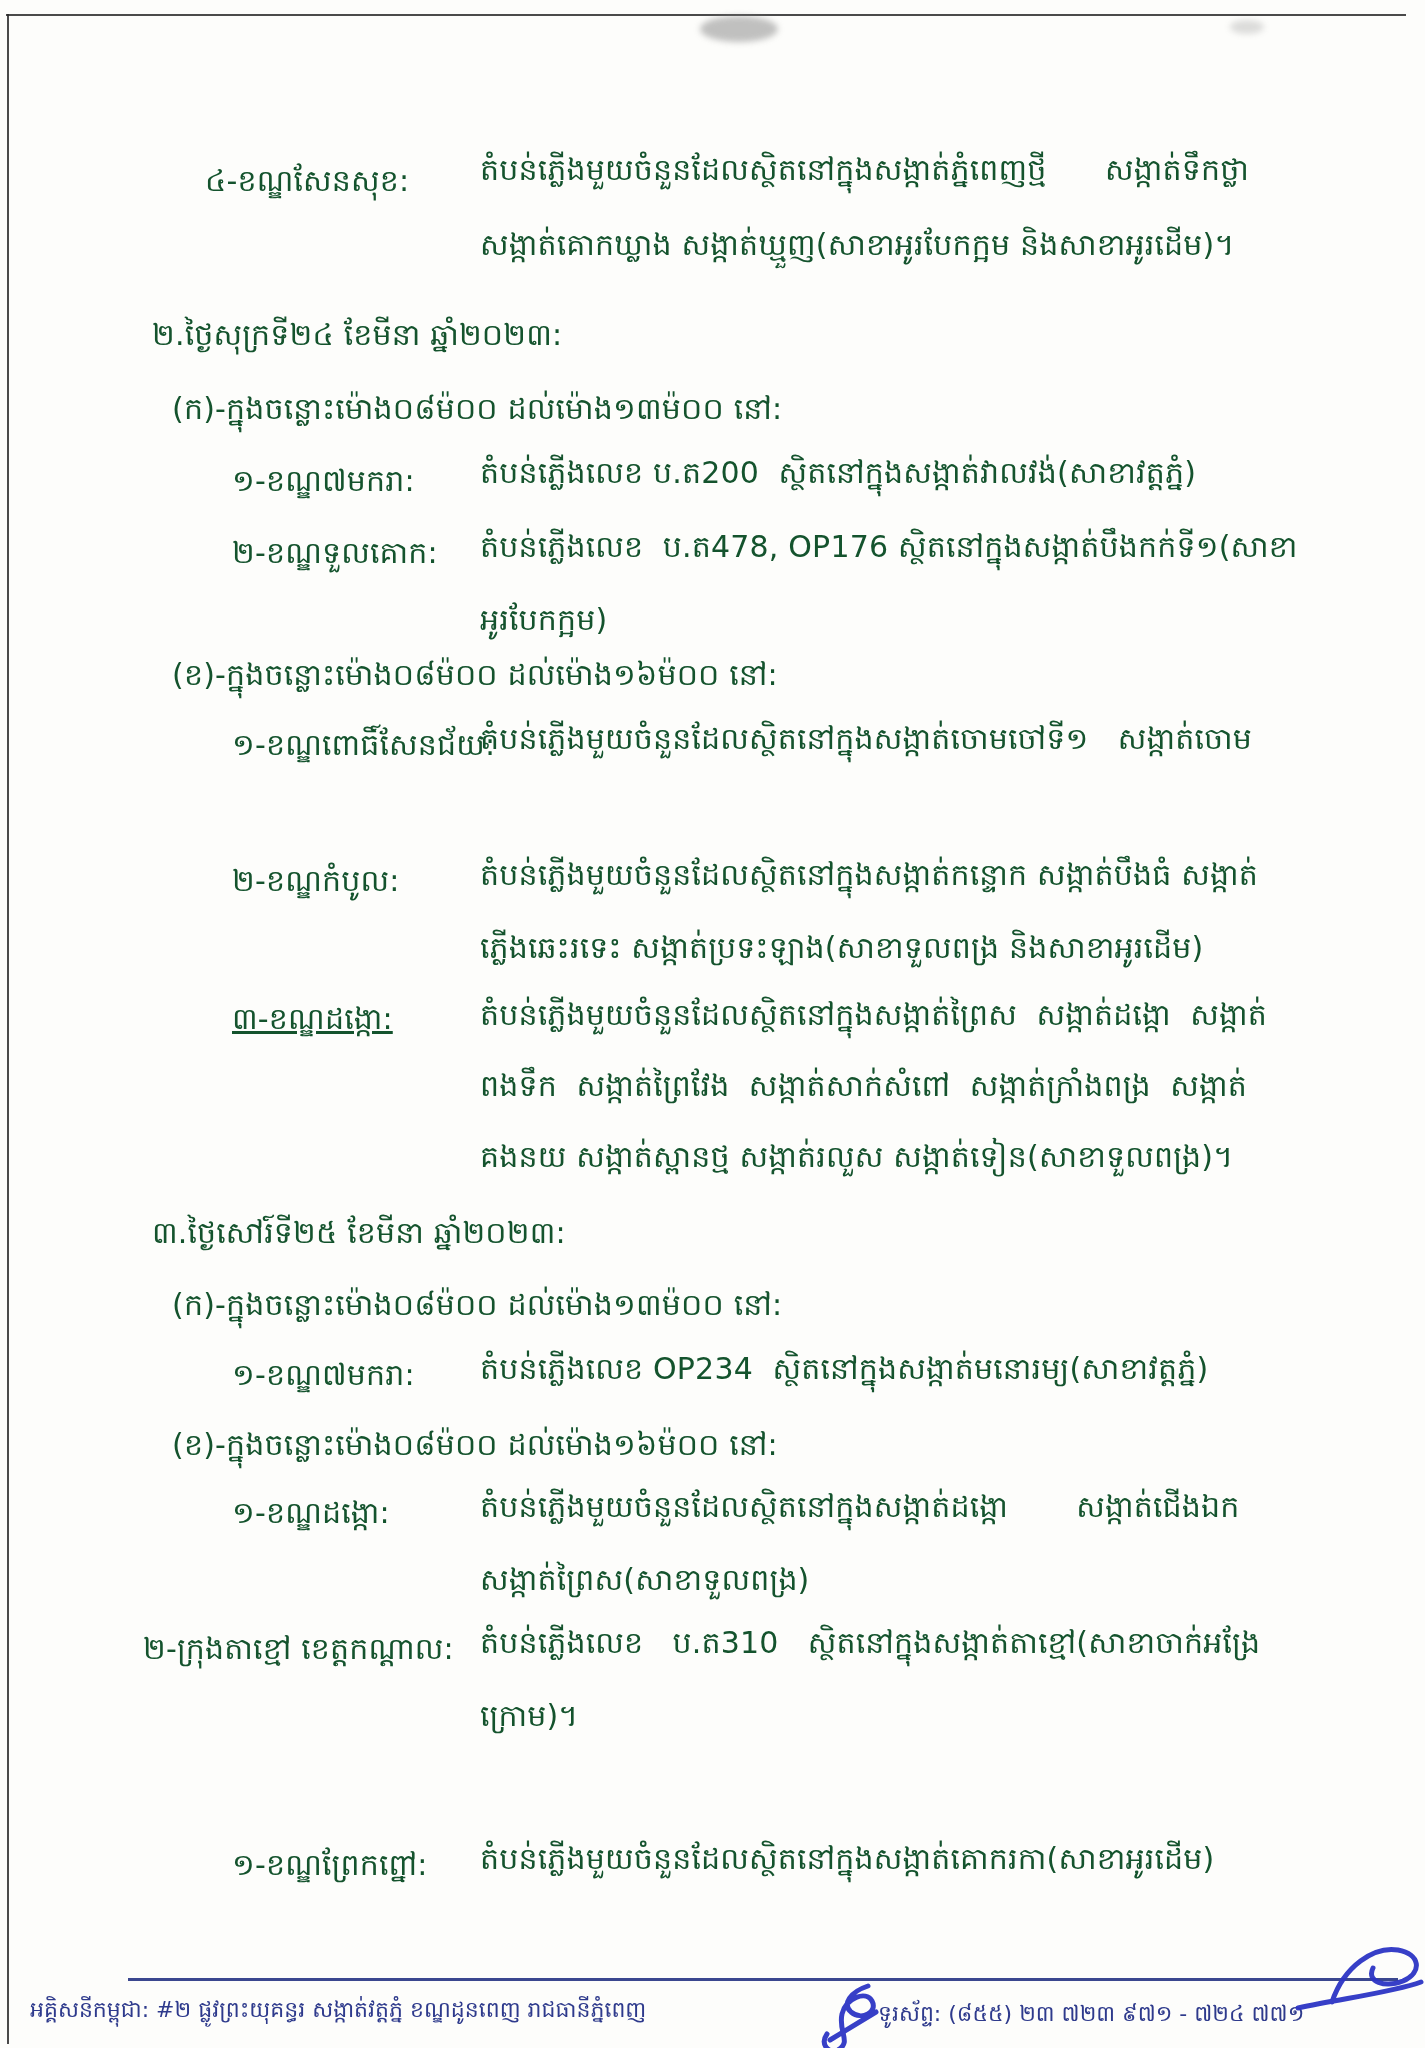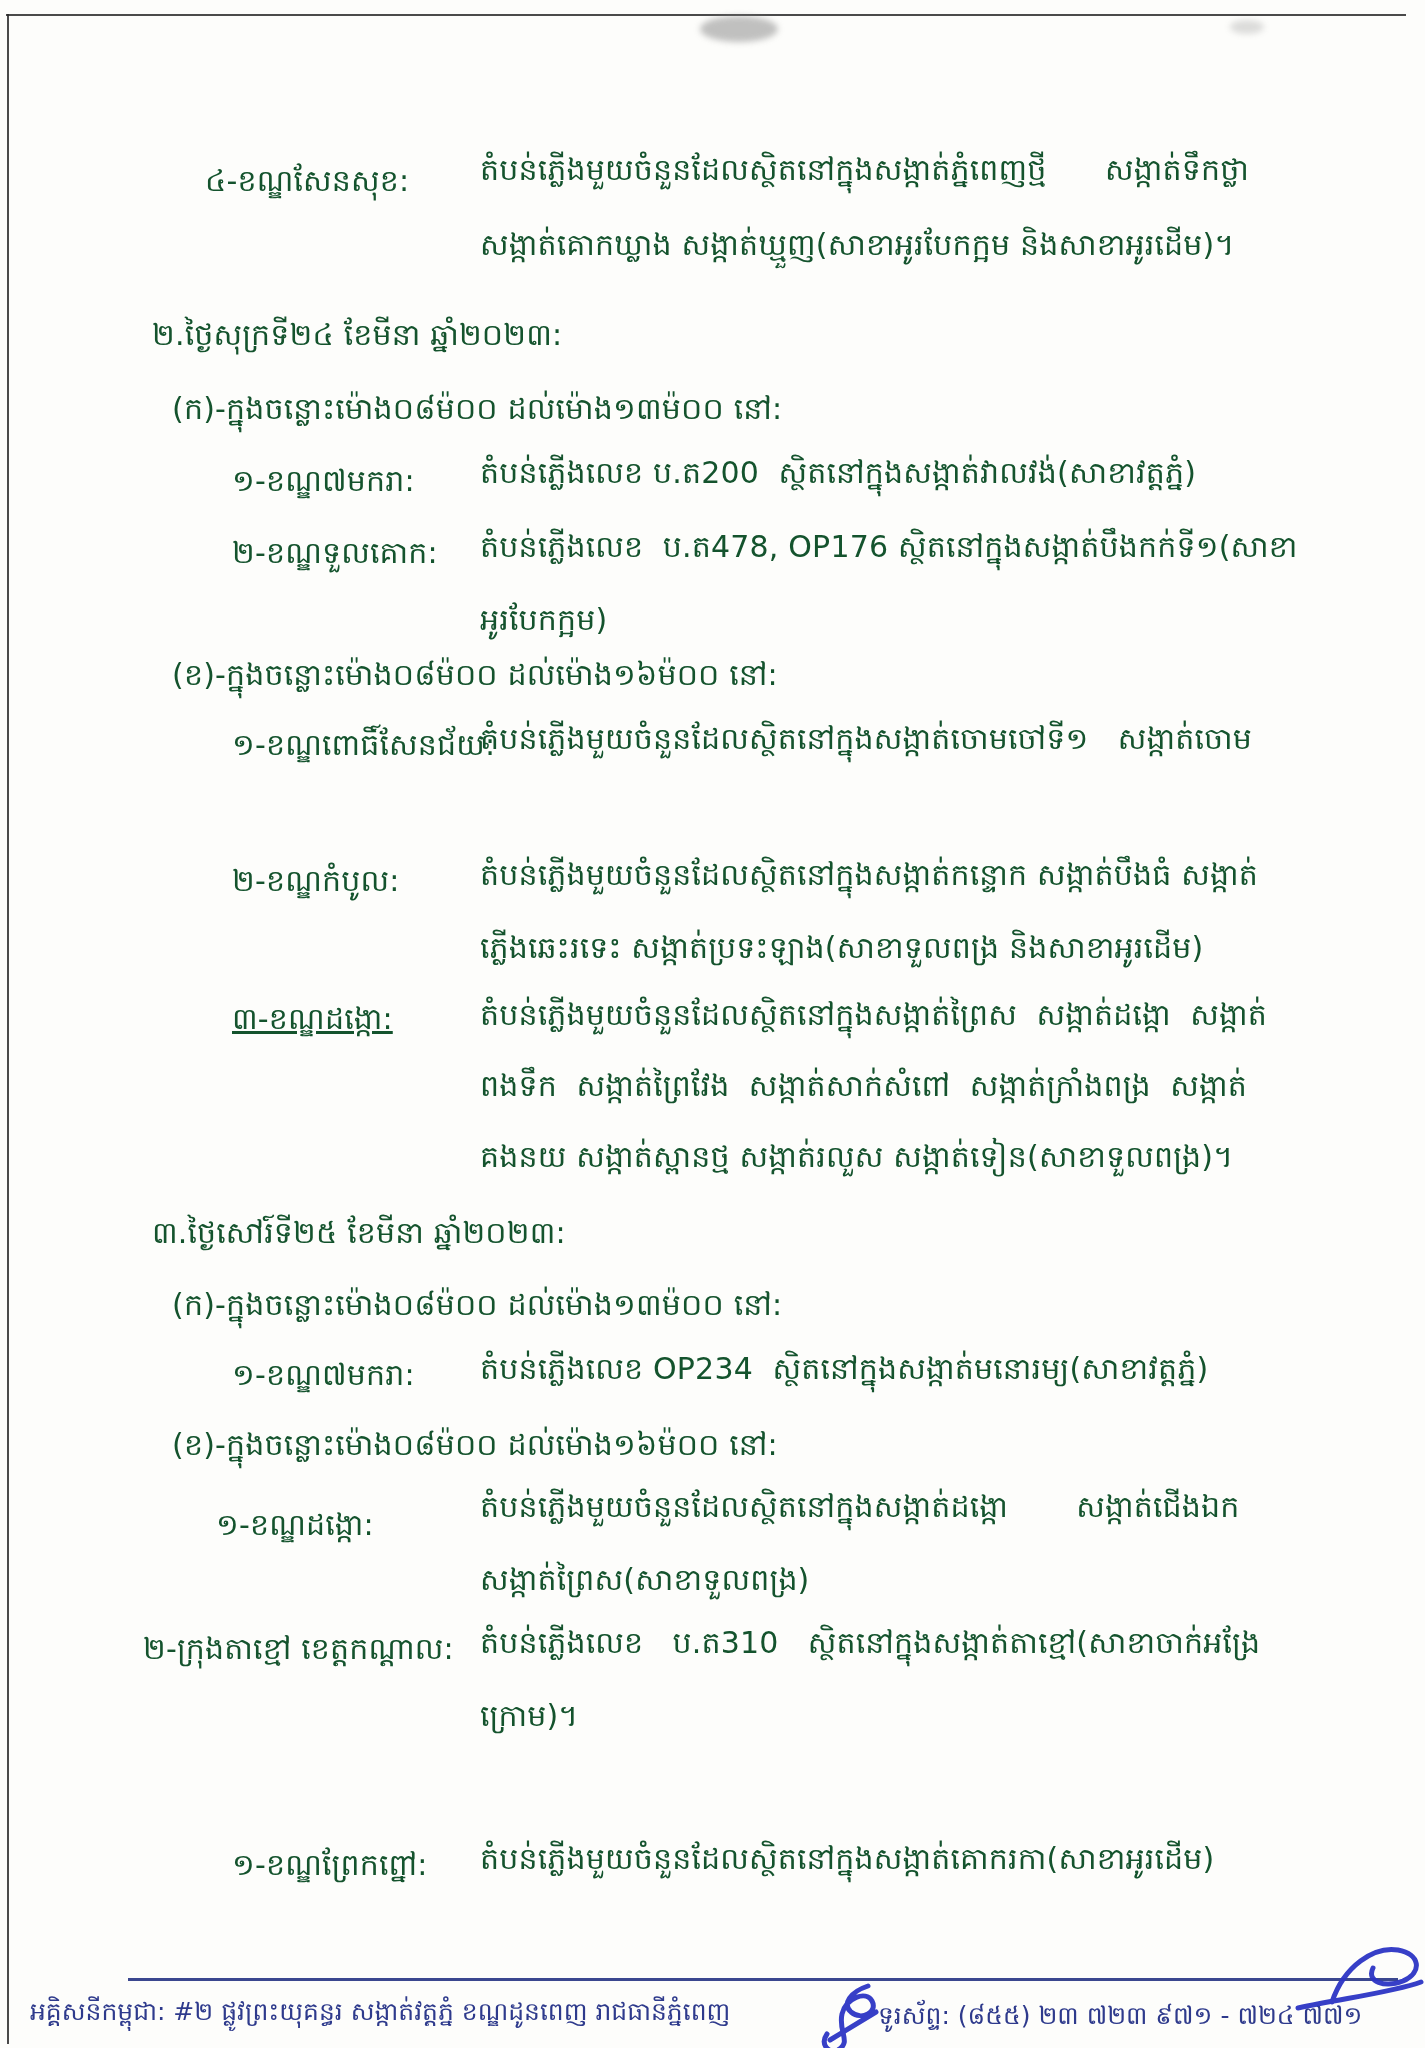--- a/index.html
+++ b/index.html
@@ -15,21 +15,21 @@
     position:absolute;
     white-space:pre;
     font-size:30px;
     line-height:1.5;
     color:#14532d;
     letter-spacing:.2px;
   }
   .footer-text{
     position:absolute;
     white-space:pre;
-    font-size:25px;
+    font-size:22px;
     color:#2e3a8c;
     text-align:center;
   }
   .rule{
     position:absolute;
     height:3px;
     background:#3b478f;
   }
   .edge-v{position:absolute;width:2px;background:#2a2a2a;opacity:.85;}
   .edge-h{position:absolute;height:2px;background:#2a2a2a;opacity:.85;}
@@ -75,21 +75,21 @@
   <div class="ln" style="left:480px;top:1134px;">គងនយ សង្កាត់ស្ពានថ្ម សង្កាត់រលួស សង្កាត់ទៀន(សាខាទួលពង្រ)។</div>
 
   <div class="ln" style="left:152px;top:1210px;">៣.ថ្ងៃសៅរ៍ទី២៥ ខែមីនា ឆ្នាំ២០២៣:</div>
   <div class="ln" style="left:172px;top:1282px;">(ក)-ក្នុងចន្លោះម៉ោង០៨ម៉០០ ដល់ម៉ោង១៣ម៉០០ នៅ:</div>
 
   <div class="ln" style="left:232px;top:1352px;">១-ខណ្ឌ៧មករា:</div>
   <div class="ln" style="left:480px;top:1346px;">តំបន់ភ្លើងលេខ OP234  ស្ថិតនៅក្នុងសង្កាត់មនោរម្យ(សាខាវត្តភ្នំ)</div>
 
   <div class="ln" style="left:172px;top:1422px;">(ខ)-ក្នុងចន្លោះម៉ោង០៨ម៉០០ ដល់ម៉ោង១៦ម៉០០ នៅ:</div>
 
-  <div class="ln" style="left:216px;top:1490px;margin-top:12px;">១-ខណ្ឌដង្កោ:</div>
+  <div class="ln" style="left:232px;top:1490px;">១-ខណ្ឌដង្កោ:</div>
   <div class="ln" style="left:480px;top:1484px;">តំបន់ភ្លើងមួយចំនួនដែលស្ថិតនៅក្នុងសង្កាត់ដង្កោ       សង្កាត់ជើងឯក</div>
   <div class="ln" style="left:480px;top:1557px;">សង្កាត់ព្រៃស(សាខាទួលពង្រ)</div>
 
   <div class="ln" style="left:143px;top:1626px;">២-ក្រុងតាខ្មៅ ខេត្តកណ្ដាល:</div>
   <div class="ln" style="left:480px;top:1620px;">តំបន់ភ្លើងលេខ   ប.ត310   ស្ថិតនៅក្នុងសង្កាត់តាខ្មៅ(សាខាចាក់អង្រែ</div>
   <div class="ln" style="left:480px;top:1693px;">ក្រោម)។</div>
 
   <div class="ln" style="left:232px;top:1842px;">១-ខណ្ឌព្រែកព្នៅ:</div>
   <div class="ln" style="left:480px;top:1836px;">តំបន់ភ្លើងមួយចំនួនដែលស្ថិតនៅក្នុងសង្កាត់គោករកា(សាខាអូរដើម)</div>
 

